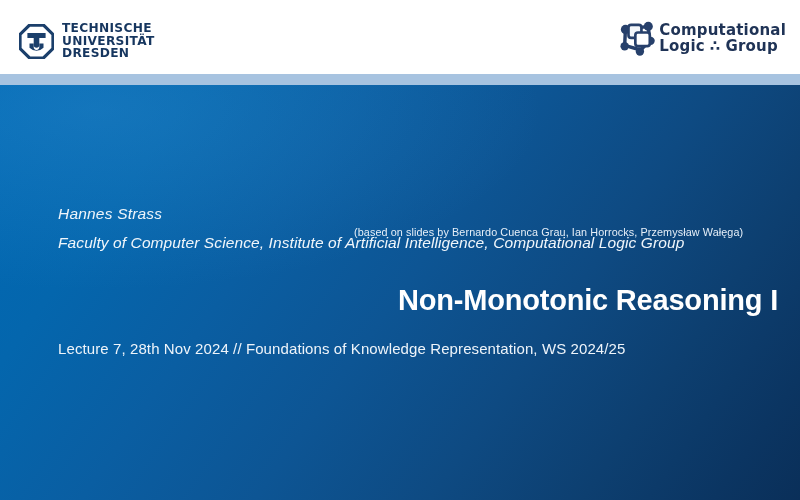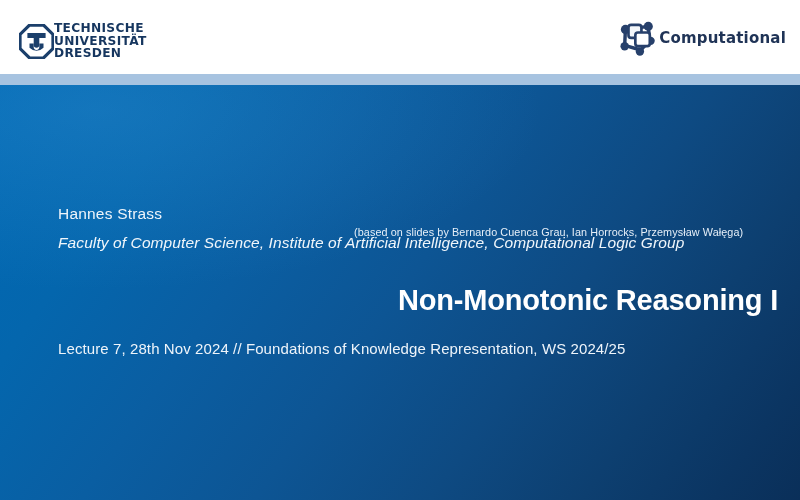--- a/index.html
+++ b/index.html
@@ -33,20 +33,21 @@
     height: 11px;
     background: #a7c3e0;
   }
 
   
   .tud-logo {
     position: absolute;
     left: 19px; top: 22px;
     display: flex;
     align-items: center;
+    gap: 8px;
   }
   .tud-mark { display: block; }
   .tud-words {
     display: flex;
     flex-direction: column;
     line-height: 1.04;
   }
   .tud-words span {
     font-family: "DejaVu Sans", sans-serif;
     font-weight: bold;
@@ -121,20 +122,21 @@
     position: relative;
     height: 24px;
   }
   .author-name {
     position: absolute;
     left: 0; top: 0;
     font-size: 15.5px;
     color: #eef4fa;
     letter-spacing: 0.2px;
     white-space: nowrap;
+    font-style: italic;
   }
   .credit {
     position: absolute;
     left: 296px; top: 4px;
     font-size: 10.8px;
     color: #e6eff8;
     letter-spacing: 0.1px;
     white-space: nowrap;
     margin-top: 17px;
   }
@@ -198,20 +200,25 @@
           <circle cx="82" cy="22" r="12"></circle>
           <circle cx="20" cy="74" r="11"></circle>
           <circle cx="88" cy="60" r="11"></circle>
           <circle cx="60" cy="88" r="11"></circle>
         </g>
         <rect x="30" y="18" width="34" height="34" rx="7" ry="7" fill="#f3f6fa" stroke="#27406b" stroke-width="7"></rect>
         <rect x="48" y="38" width="38" height="36" rx="7" ry="7" fill="#ffffff" stroke="#27406b" stroke-width="7"></rect>
       </svg>
       <span class="clg-words">
         <span>Computational</span>
+        <span class="clg-line2">
+          <span>Logic</span>
+          <span class="therefore">∴</span>
+          <span>Group</span>
+        </span>
       </span>
     </div>
   </div>
 
   <div class="accent-strip"></div>
 
   <div class="body-bg"></div>
 
   <div class="content">
     <div class="author-row">

